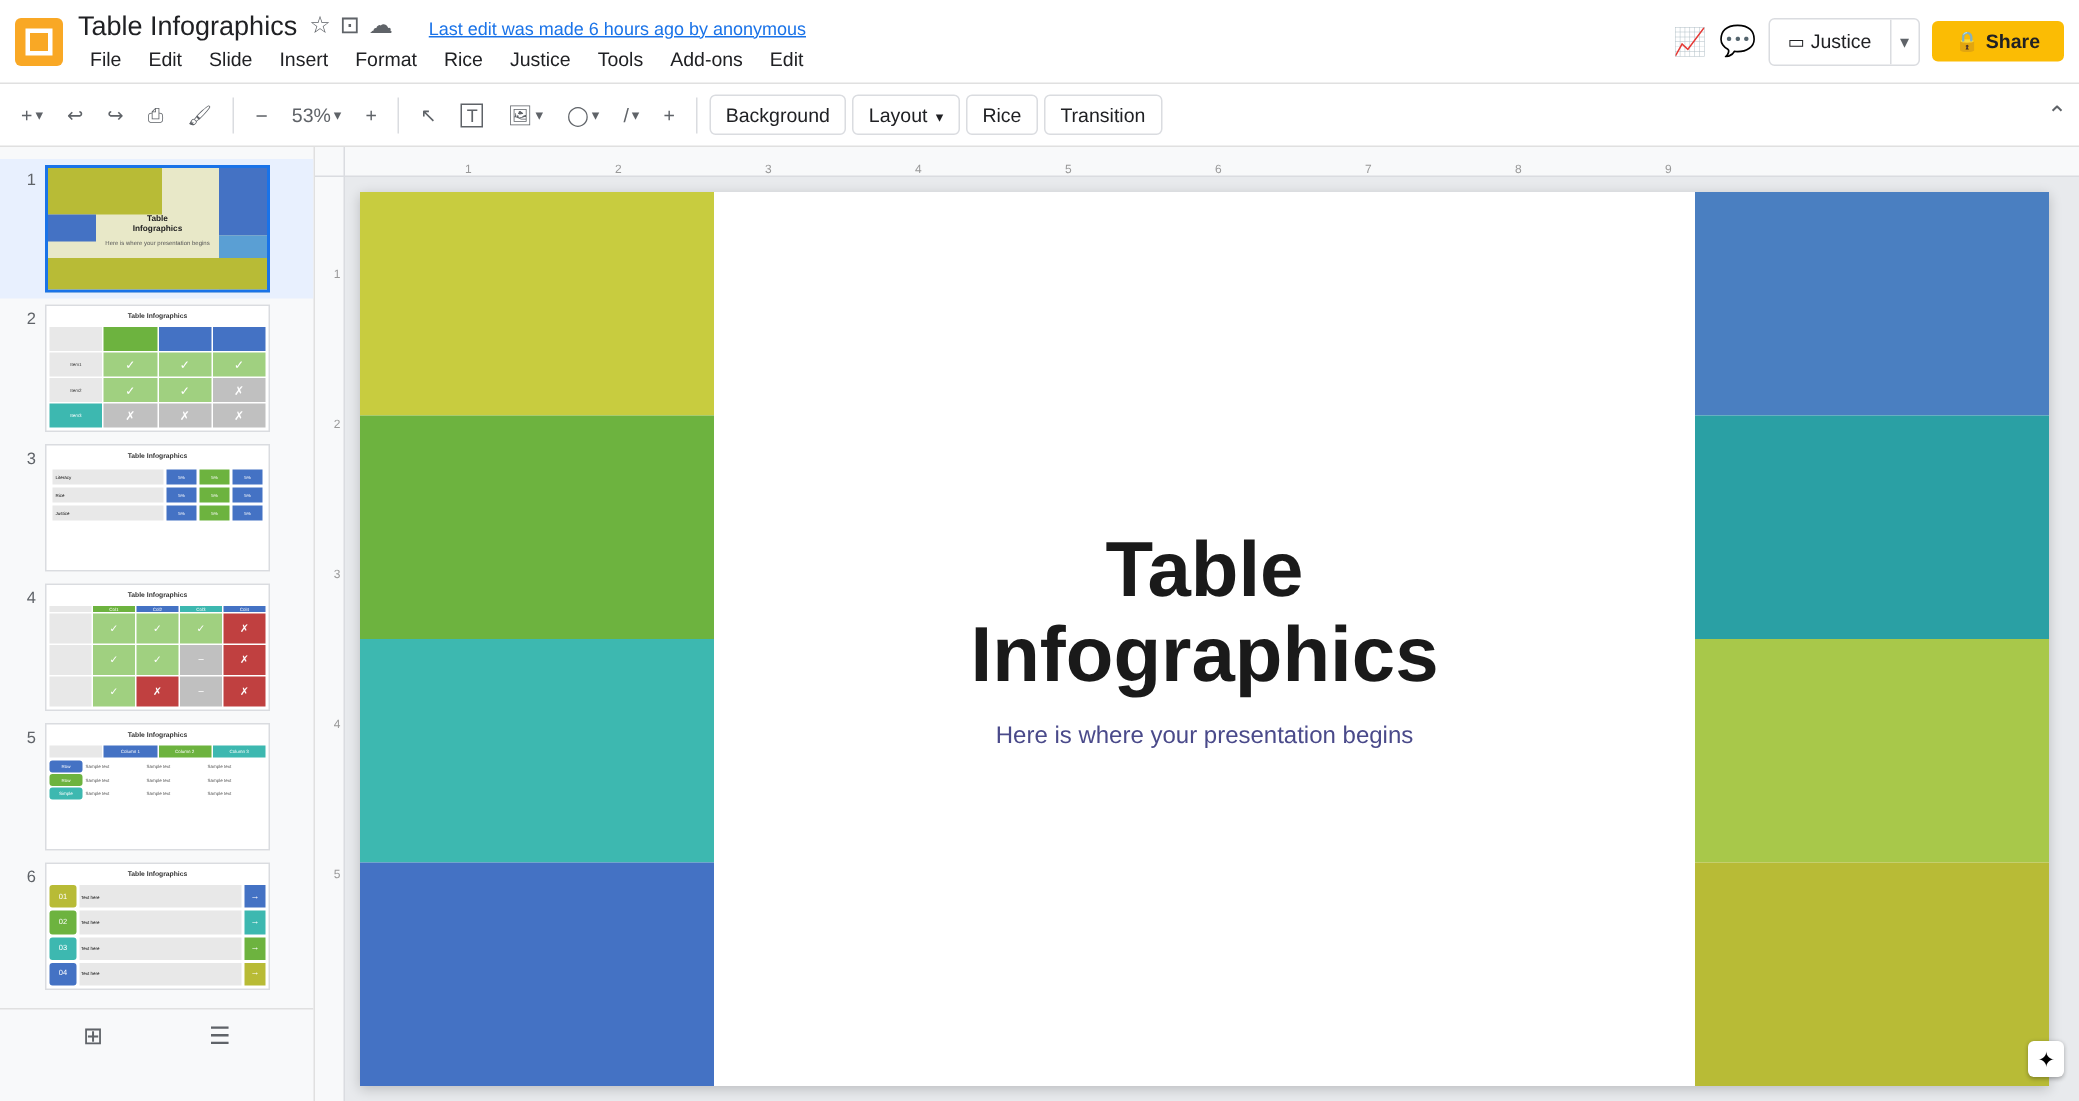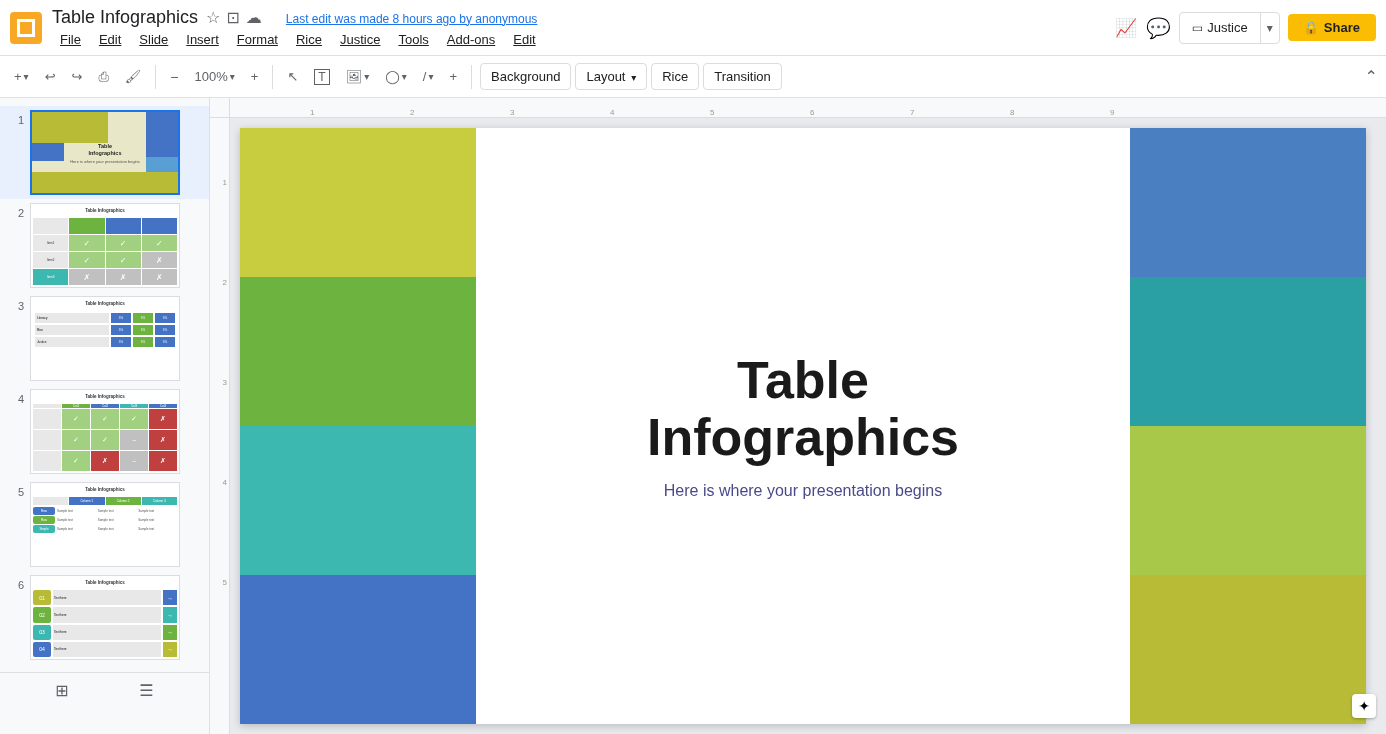--- a/index.html
+++ b/index.html
@@ -29,21 +29,21 @@
       width: 18px;
       height: 18px;
       border: 3px solid #fff;
     }
     .title-area { display: flex; flex-direction: column; flex: 1; }
     .title-row { display: flex; align-items: center; gap: 8px; }
     .doc-title { font-size: 18px; font-weight: 400; color: #202124; }
     .title-icons { display: flex; gap: 6px; align-items: center; }
     .title-icon { font-size: 16px; color: #5f6368; cursor: pointer; }
     .menu-bar { display: flex; gap: 2px; margin-top: 2px; }
-    .menu-item { font-size: 13px; color: #202124; padding: 2px 8px; border-radius: 3px; cursor: pointer; text-decoration: underline; }
+    .menu-item { font-size: 13px; color: #202124; padding: 2px 8px; border-radius: 3px; cursor: pointer; }
     .last-edit { font-size: 12px; color: #1a73e8; text-decoration: underline; margin-left: 16px; align-self: flex-end; padding-bottom: 2px; }
     .top-right { display: flex; align-items: center; gap: 8px; margin-left: auto; }
     .trend-icon { font-size: 18px; color: #5f6368; cursor: pointer; }
     .comment-icon { font-size: 20px; color: #5f6368; cursor: pointer; }
     .present-btn {
       display: flex;
       align-items: center;
       border: 1px solid #dadce0;
       border-radius: 4px;
       overflow: hidden;
@@ -285,21 +285,21 @@
     <div class="app-icon-inner"></div>
   </div>
   <div class="title-area">
     <div class="title-row">
       <span class="doc-title">Table Infographics</span>
       <div class="title-icons">
         <span class="title-icon">☆</span>
         <span class="title-icon">⊡</span>
         <span class="title-icon">☁</span>
       </div>
-      <span class="last-edit">Last edit was made 8 hours ago by anonymous</span>
+      <span class="last-edit">Last edit was made 6 hours ago by anonymous</span>
     </div>
     <div class="menu-bar">
       <span class="menu-item">File</span>
       <span class="menu-item">Edit</span>
       <span class="menu-item">Slide</span>
       <span class="menu-item">Insert</span>
       <span class="menu-item">Format</span>
       <span class="menu-item">Rice</span>
       <span class="menu-item">Justice</span>
       <span class="menu-item">Tools</span>
@@ -339,21 +339,21 @@
     <span>⎙</span>
   </div>
   <div class="tb-btn">
     <span>🖌</span>
   </div>
   <div class="tb-separator"></div>
   <div class="tb-btn">
     <span style="font-size:14px;">−</span>
   </div>
   <div class="tb-btn">
-    <span>100%</span>
+    <span>53%</span>
     <span style="font-size:10px;">▾</span>
   </div>
   <div class="tb-btn">
     <span>+</span>
   </div>
   <div class="tb-separator"></div>
   <div class="tb-btn">
     <span>↖</span>
   </div>
   <div class="tb-btn">

